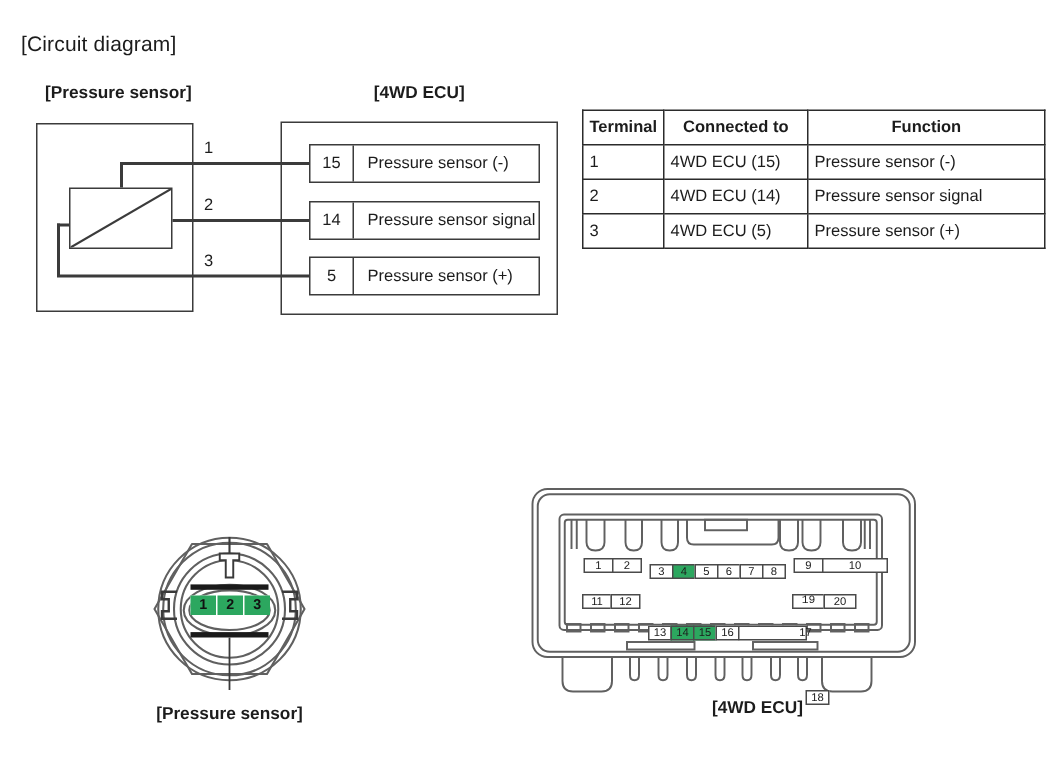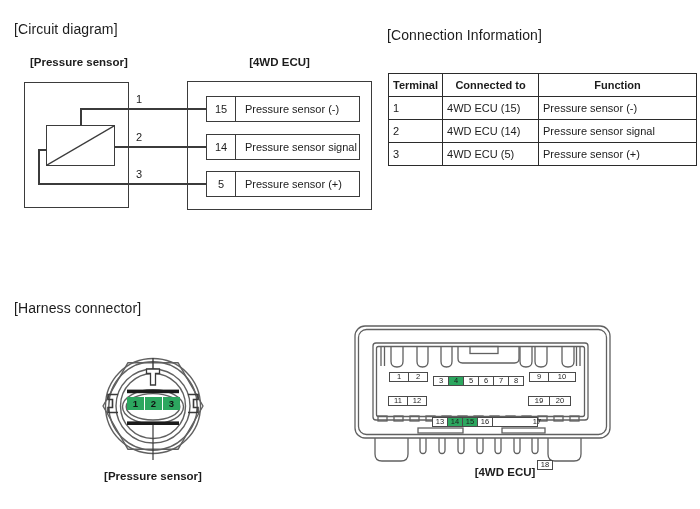--- a/index.html
+++ b/index.html
@@ -47,22 +47,20 @@
   .ps-pin{flex:1;display:flex;align-items:center;justify-content:center;
           font-size:9.5px;font-weight:bold;background:#fff;color:#111;}
   .ps-pin.hl{background:var(--green,#2CA75F);}
 </style>
 </head>
 <body>
 
 <div class="stage">
 
   <span class="sec-title" style="left:14px;top:21px;">[Circuit diagram]</span>
-  <span class="sec-title" style="left:387px;top:27px;">[Connection Information]</span>
-  <span class="sec-title" style="left:14px;top:300px;">[Harness connector]</span>
 
   <span class="bold-label" style="left:30px;top:56px;">[Pressure sensor]</span>
   <span class="bold-label centered" style="left:187px;top:56px;width:185px;">[4WD ECU]</span>
 
   <div class="box" style="left:24px;top:82px;width:105px;height:126px;"></div>
   <div class="box" style="left:187px;top:81px;width:185px;height:129px;"></div>
 
   <div class="wire" style="left:80px;top:108px;width:126px;height:1.5px;"></div>
   <div class="wire" style="left:80px;top:108px;width:1.5px;height:18px;"></div>
   <div class="wire" style="left:114px;top:146px;width:92px;height:1.5px;"></div>
@@ -217,21 +215,21 @@
   <div class="pin-row" style="left:433px;top:376px;">
     <div class="pin-cell ecu-pin" style="width:16px;">3</div>
     <div class="pin-cell ecu-pin hl" style="width:16px;">4</div>
     <div class="pin-cell ecu-pin" style="width:16px;">5</div>
     <div class="pin-cell ecu-pin" style="width:16px;">6</div>
     <div class="pin-cell ecu-pin" style="width:16px;">7</div>
     <div class="pin-cell ecu-pin" style="width:16px;">8</div>
   </div>
   <div class="pin-row" style="left:529px;top:372px;">
     <div class="pin-cell ecu-pin" style="width:20px;">9</div>
-    <div class="pin-cell ecu-pin" style="width:28px;">10</div>
+    <div class="pin-cell ecu-pin" style="width:44px;">10</div>
   </div>
   <div class="pin-row" style="left:388px;top:396px;">
     <div class="pin-cell ecu-pin" style="width:20px;">11</div>
     <div class="pin-cell ecu-pin" style="width:20px;">12</div>
   </div>
   <div class="pin-row" style="left:432px;top:417px;">
     <div class="pin-cell ecu-pin" style="width:16px;">13</div>
     <div class="pin-cell ecu-pin hl" style="width:16px;">14</div>
     <div class="pin-cell ecu-pin hl" style="width:16px;">15</div>
     <div class="pin-cell ecu-pin" style="width:16px;">16</div>

